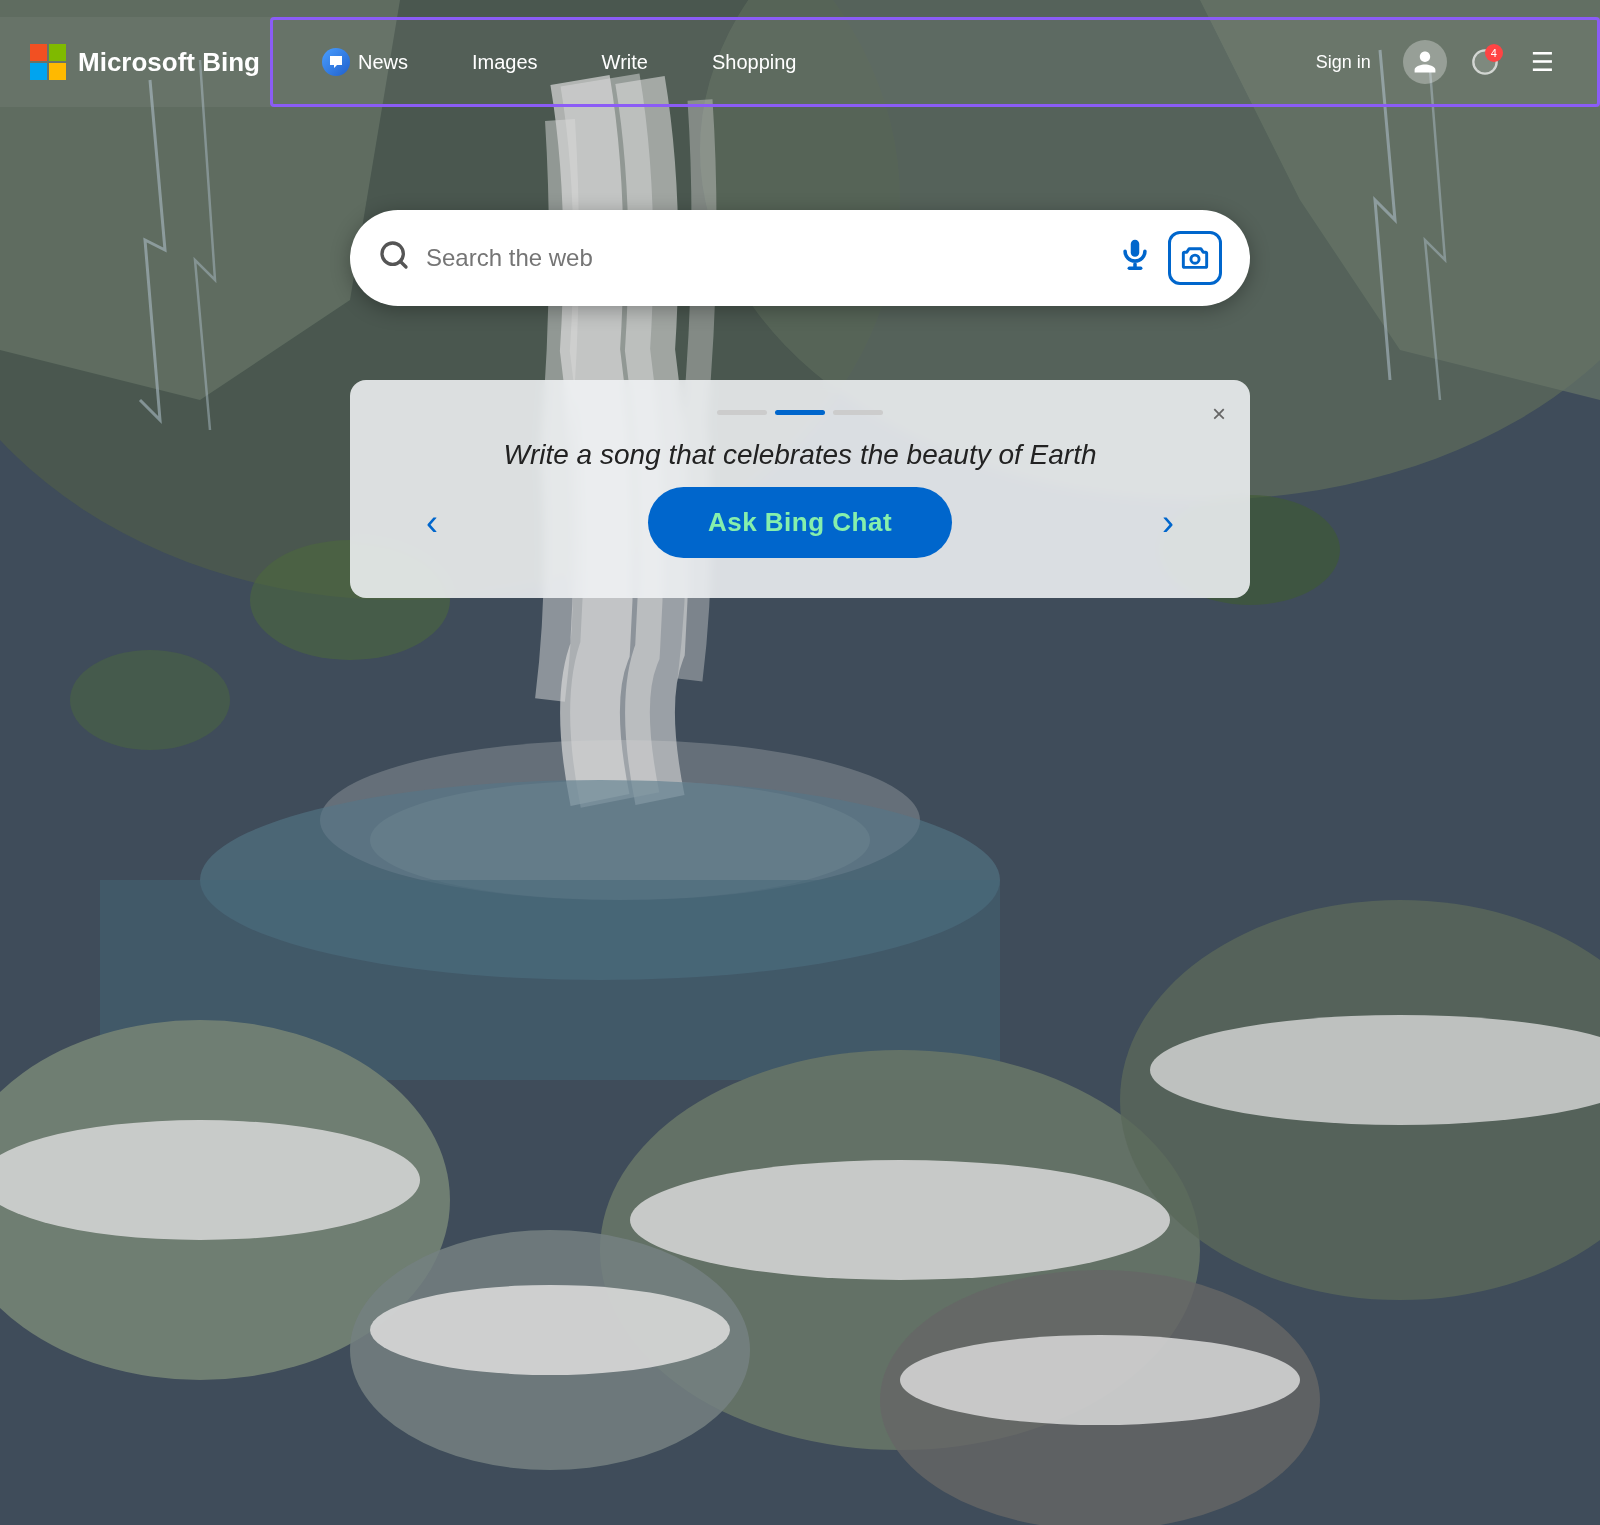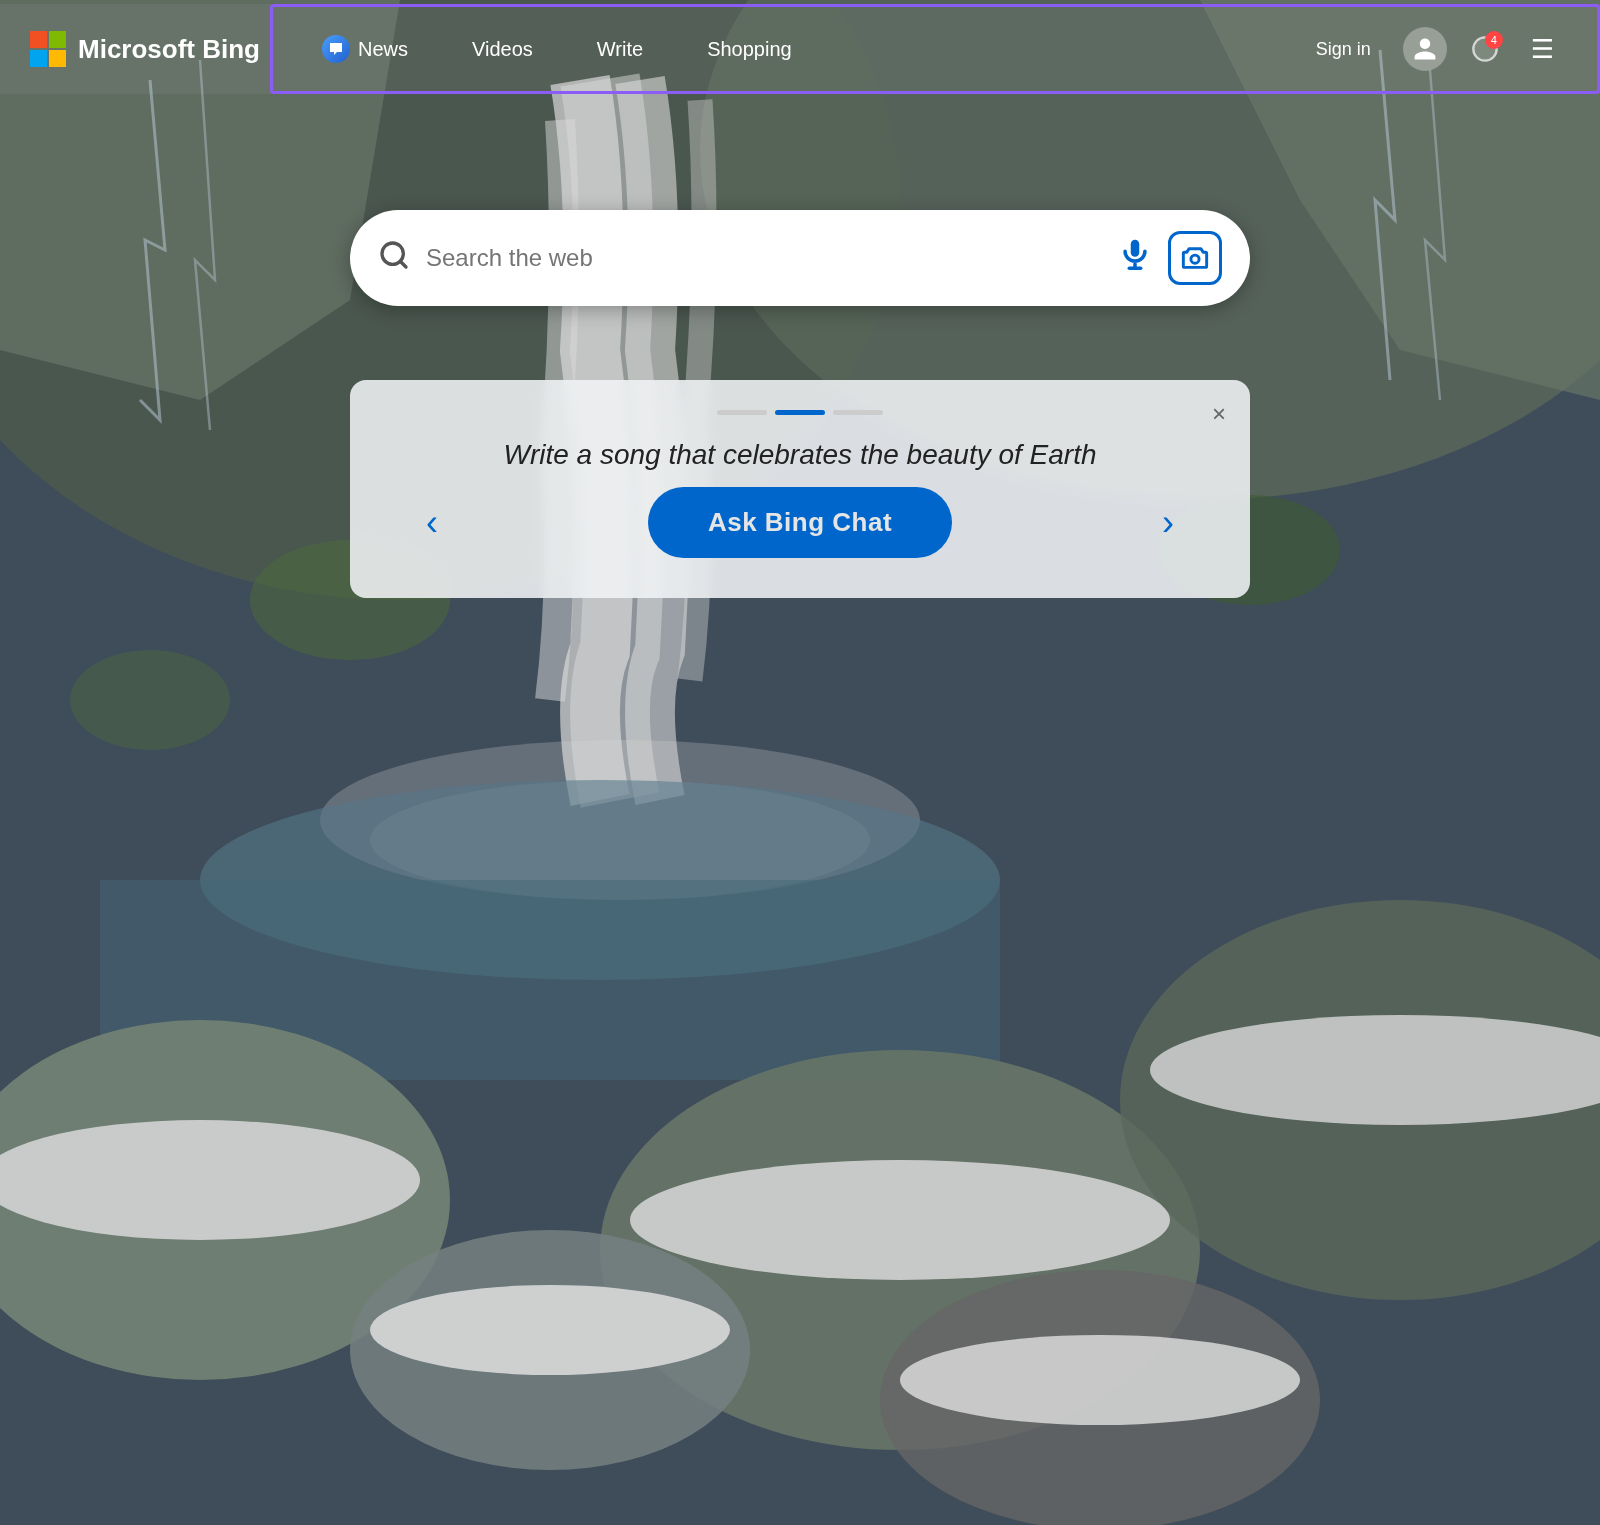--- a/index.html
+++ b/index.html
@@ -49,21 +49,21 @@
     .background-scene {
       position: absolute;
       inset: 0;
       z-index: 1;
       overflow: hidden;
     }
 
     
     .navbar {
       position: absolute;
-      top: 4px;
+      top: 17px;
       left: 0;
       right: 0;
       height: 90px;
       display: flex;
       align-items: center;
       z-index: 100;
       background: rgba(255,255,255,0.05);
     }
 
     .navbar-highlight {
@@ -325,21 +325,21 @@
       font-size: 36px;
       cursor: pointer;
       background: none;
       border: none;
       padding: 8px 16px;
       font-weight: 300;
     }
 
     .ask-btn {
       background: #0066cc;
-      color: #e5e5e5;
+      color: #86efac;
       border: none;
       border-radius: 50px;
       padding: 20px 60px;
       font-size: 26px;
       font-weight: 600;
       cursor: pointer;
       letter-spacing: 0.5px;
     }
 
     
@@ -417,21 +417,21 @@
   <div class="nav-links">
     <a class="nav-item">
       <div class="chat-icon">
         <svg width="16" height="16" viewBox="0 0 16 16" fill="white">
           <path d="M2 2h12v9H9l-3 3v-3H2z"></path>
         </svg>
       </div>
       <span>News</span>
     </a>
     <a class="nav-item">
-      <span>Videos</span>
+      <span>Images</span>
     </a>
     <a class="nav-item">
       <span>Write</span>
     </a>
     <a class="nav-item">
       <span>Shopping</span>
     </a>
   </div>
 
   <div class="nav-actions">

